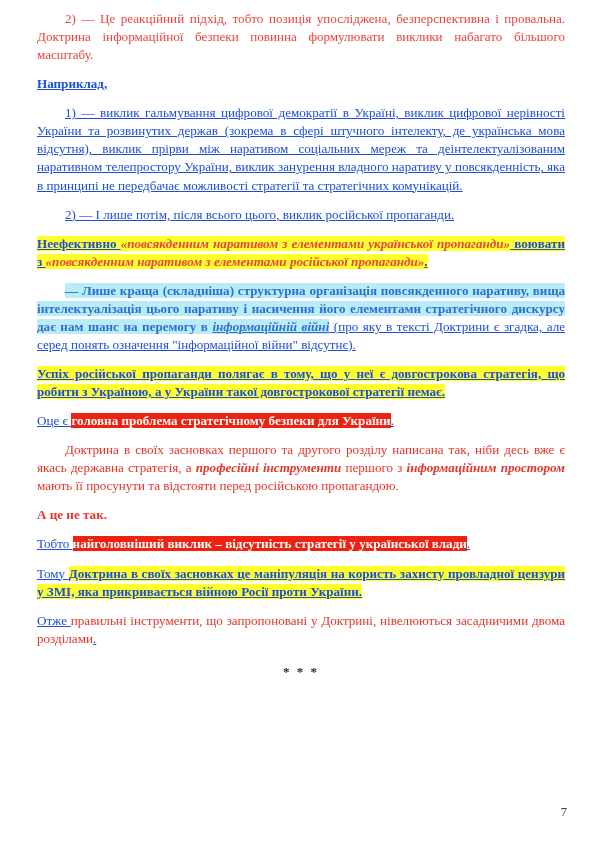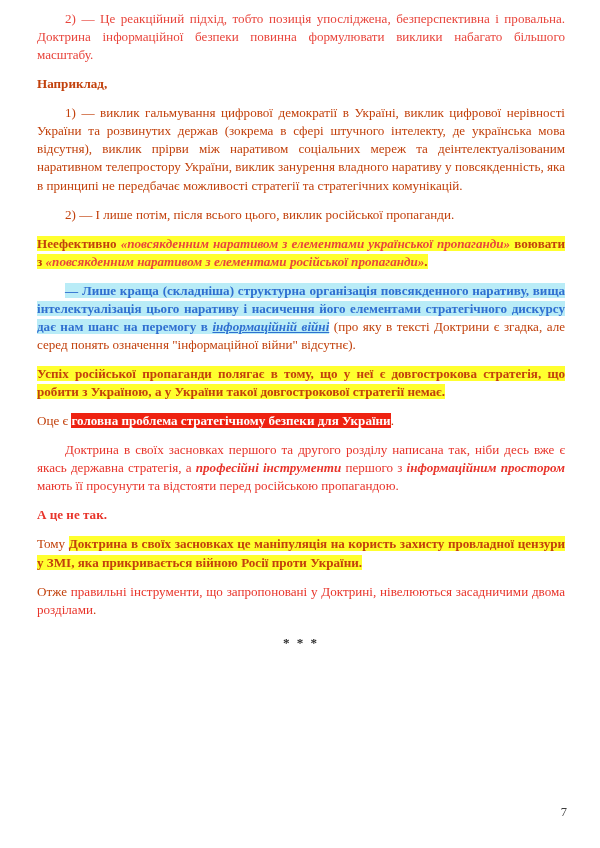--- a/index.html
+++ b/index.html
@@ -34,21 +34,21 @@
     line-height: 1.38;
     text-align: justify;
     text-indent: 0;
   }
   p.indent {
     text-indent: 28px;
   }
   .red      { color: #e8453c; }
   .redtext  { color: #e8342a; }
   .blue     { color: #2f6fd0; }
-  .black    { color: #c2410c; }
+  .black    { color: #1d4ed8; text-decoration: underline; }
   .b        { font-weight: bold; }
   .i        { font-style: italic; margin-top: 47px; }
   .u        { text-decoration: underline; }
   .hl-yellow { background-color: #ffff2e; }
   .hl-cyan   { background-color: #b9ecf7; }
   .hl-red    { background-color: #ee2211; color: #ffffff; }
   .stars {
     text-align: center;
     font-size: 13.1px;
     letter-spacing: 2px;
@@ -105,20 +105,23 @@
     </p>
 
     <p class="para indent redtext">
       <span>Доктрина в своїх засновках першого та другого розділу написана так, ніби десь вже є якась державна стратегія, а </span><span class="b i">професійні інструменти</span><span> першого з </span><span class="b i">інформаційним простором</span><span> мають її просунути та відстояти перед російською пропагандою.</span>
     </p>
 
     <p class="para b redtext">
       <span>А це не так.</span>
     </p>
 
+    <p class="para">
+      <span class="black">Тобто </span><span class="hl-red b">найголовніший виклик – відсутність стратегії у української влади</span><span class="black">.</span>
+    </p>
 
 
     <p class="para">
       <span class="black">Тому </span><span class="hl-yellow b black">Доктрина в своїх засновках це маніпуляція на користь захисту провладної цензури у ЗМІ, яка прикривається війною Росії проти України.</span>
     </p>
 
     <p class="para">
       <span class="black">Отже </span><span class="redtext">правильні інструменти, що запропоновані у Доктрині, нівелюються засадничими двома розділами</span><span class="black">.</span>
     </p>
 

